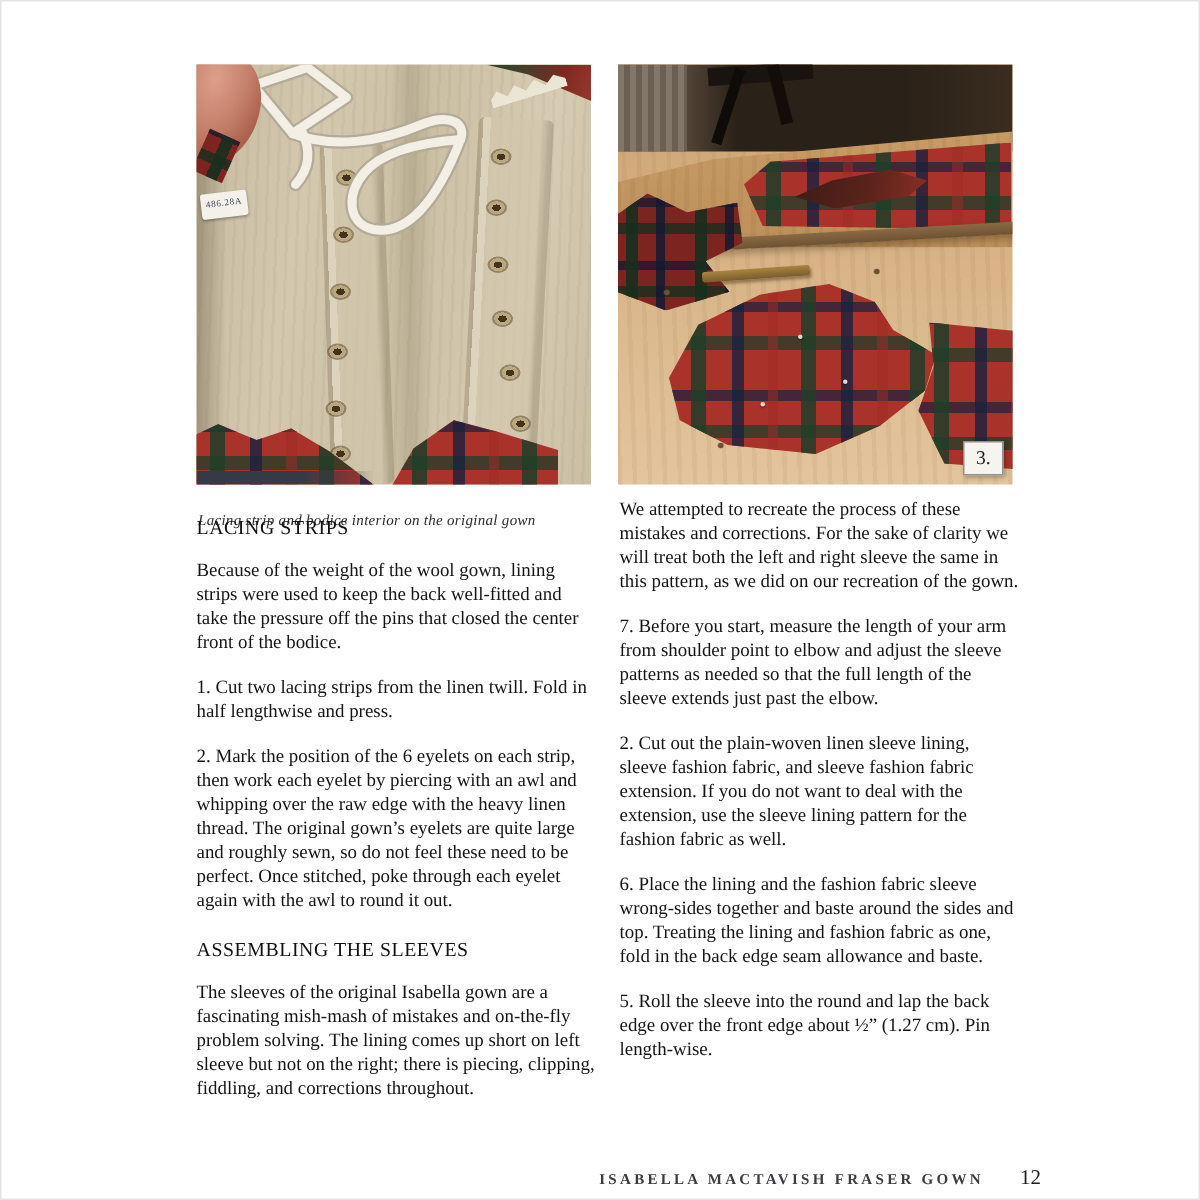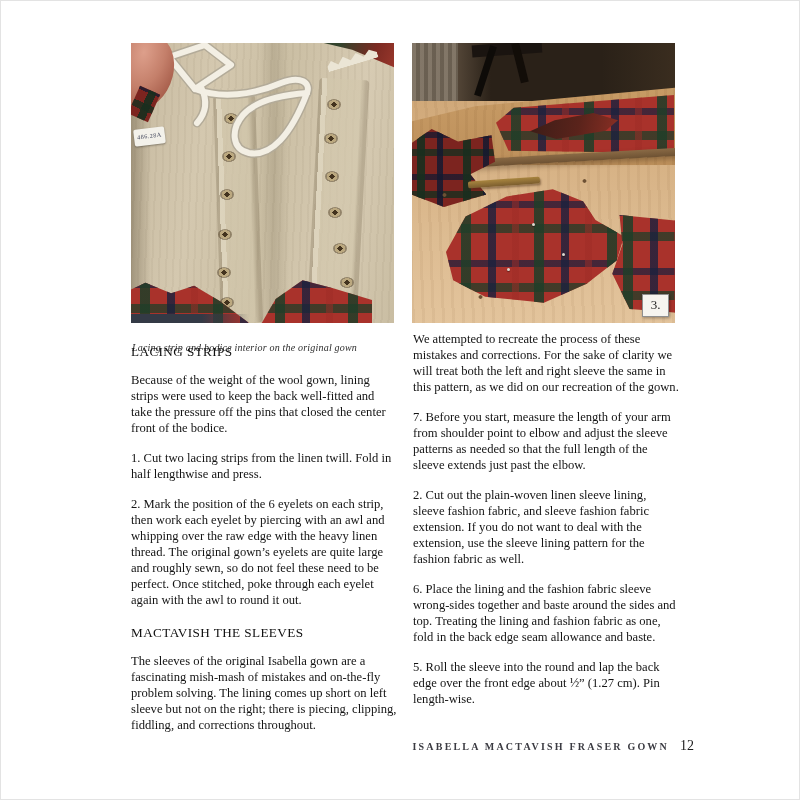--- a/index.html
+++ b/index.html
@@ -71,21 +71,21 @@
   .caption{position:absolute;left:131px;top:324px;width:263px;font-size:10px;font-style:italic;color:#2b2b2b;letter-spacing:0.2px;margin-top:17px;}
   .col{position:absolute;width:266px;font-size:12.6px;line-height:16px;color:#141414;}
   .col-left{left:130px;top:343px;}
   .col-right{left:412px;top:330px;}
   .col p{margin:14px 0 0 0;}
   .col p.first{margin-top:0;}
   .col p.after-head{margin-top:12px;}
   h2.section{font-size:13.2px;font-weight:400;letter-spacing:0.4px;margin:0;color:#101010;}
   h2.section.second{margin-top:17px;}
 
-  .footer{position:absolute;right:105px;top:737px;display:flex;align-items:baseline;gap:11px;}
+  .footer{position:absolute;right:105px;top:777px;display:flex;align-items:baseline;gap:24px;}
   .footer .running{font-size:10px;font-weight:700;letter-spacing:2.2px;color:#3b3b42;}
   .footer .pageno{font-size:14px;color:#1c1c1c;text-align:right;}
 </style>
 </head>
 <body>
 
 <div class="page">
 
   <div class="photo photo-left">
     <div class="abs lp-shadow-left"></div>
@@ -164,21 +164,21 @@
     <div class="abs rp-label"><span>3.</span></div>
   </div>
 
   <div class="caption">Lacing strip and bodice interior on the original gown</div>
 
   <div class="col col-left">
     <h2 class="section">LACING STRIPS</h2>
     <p class="after-head">Because of the weight of the wool gown, lining strips were used to keep the back well-fitted and take the pressure off the pins that closed the center front of the bodice.</p>
     <p>1. Cut two lacing strips from the linen twill. Fold in half lengthwise and press.</p>
     <p>2. Mark the position of the 6 eyelets on each strip, then work each eyelet by piercing with an awl and whipping over the raw edge with the heavy linen thread. The original gown’s eyelets are quite large and roughly sewn, so do not feel these need to be perfect. Once stitched, poke through each eyelet again with the awl to round it out.</p>
-    <h2 class="section second">MACTAVISH THE SLEEVES</h2>
+    <h2 class="section second">ASSEMBLING THE SLEEVES</h2>
     <p class="after-head">The sleeves of the original Isabella gown are a fascinating mish-mash of mistakes and on-the-fly problem solving. The lining comes up short on left sleeve but not on the right; there is piecing, clipping, fiddling, and corrections throughout.</p>
   </div>
 
   <div class="col col-right">
     <p class="first">We attempted to recreate the process of these mistakes and corrections. For the sake of clarity we will treat both the left and right sleeve the same in this pattern, as we did on our recreation of the gown.</p>
     <p>7. Before you start, measure the length of your arm from shoulder point to elbow and adjust the sleeve patterns as needed so that the full length of the sleeve extends just past the elbow.</p>
     <p>2. Cut out the plain-woven linen sleeve lining, sleeve fashion fabric, and sleeve fashion fabric extension. If you do not want to deal with the extension, use the sleeve lining pattern for the fashion fabric as well.</p>
     <p>6. Place the lining and the fashion fabric sleeve wrong-sides together and baste around the sides and top. Treating the lining and fashion fabric as one, fold in the back edge seam allowance and baste.</p>
     <p>5. Roll the sleeve into the round and lap the back edge over the front edge about ½” (1.27 cm). Pin length-wise.</p>
   </div>

